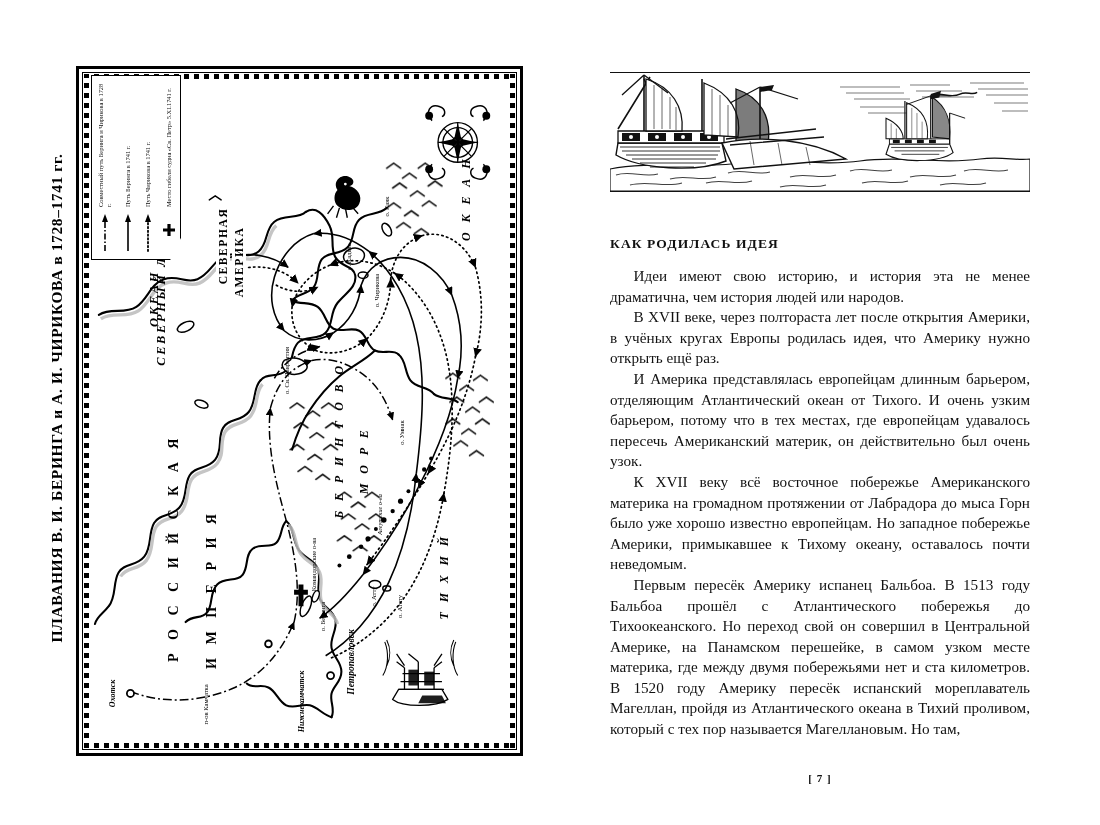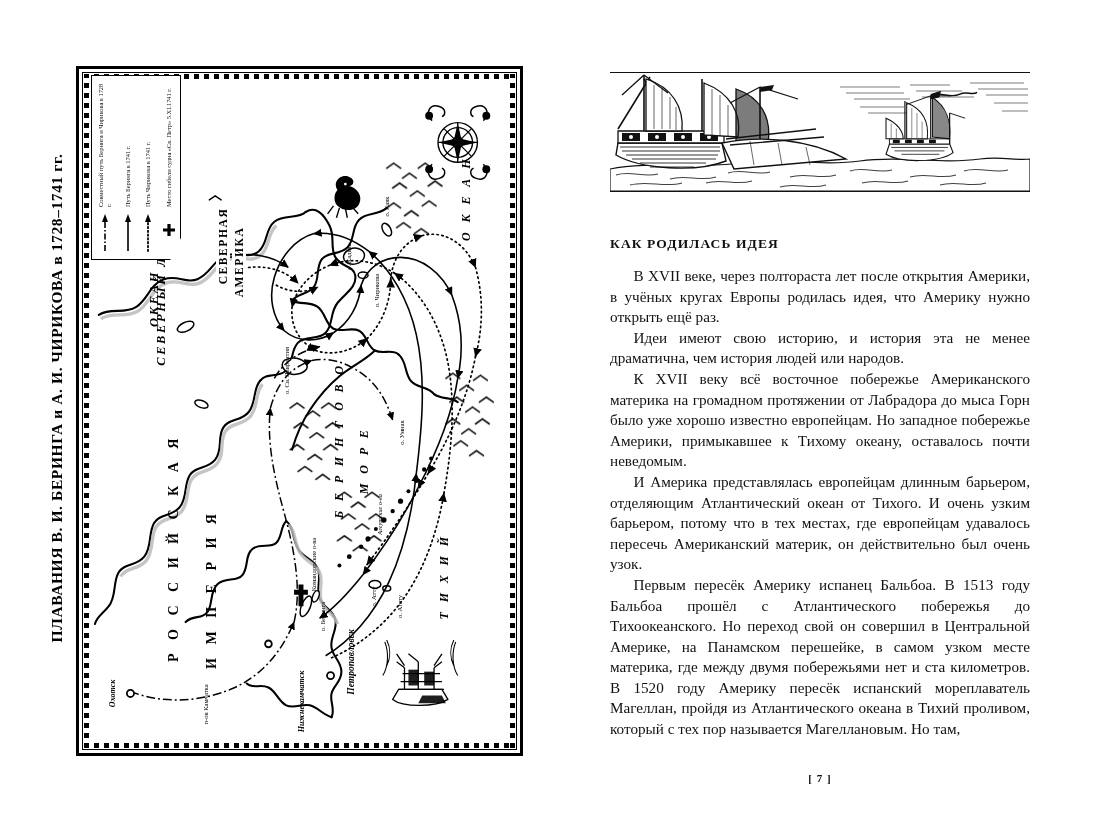--- a/index.html
+++ b/index.html
@@ -602,22 +602,22 @@
 
           <path d="M52,-6 C64,-12 74,-2 86,-8 C94,-12 100,-6 106,-10" stroke="#111" stroke-width="1.6" fill="none"></path>
           <path d="M52,-8 l12,-4 l-2,8 l-10,2 z" fill="#111"></path>
         </g>
       </svg>
     </div>
 
     <div class="chapter-title">КАК РОДИЛАСЬ ИДЕЯ</div>
 
     <div class="body-col">
+      <p>Идеи имеют свою историю, и история эта не менее драматична, чем история людей или народов.</p>
       <p>В XVII веке, через полтораста лет после открытия Америки, в учёных кругах Европы родилась идея, что Америку нужно открыть ещё раз.</p>
-      <p>Идеи имеют свою историю, и история эта не менее драматична, чем история людей или народов.</p>
+      <p>И Америка представлялась европейцам длинным барьером, отделяющим Атлантический океан от Тихого. И очень узким барьером, потому что в тех местах, где европейцам удавалось пересечь Американский материк, он действительно был очень узок.</p>
       <p>К XVII веку всё восточное побережье Американского материка на громадном протяжении от Лабрадора до мыса Горн было уже хорошо известно европейцам. Но западное побережье Америки, примыкавшее к Тихому океану, оставалось почти неведомым.</p>
-      <p>И Америка представлялась европейцам длинным барьером, отделяющим Атлантический океан от Тихого. И очень узким барьером, потому что в тех местах, где европейцам удавалось пересечь Американский материк, он действительно был очень узок.</p>
       <p>Первым пересёк Америку испанец Бальбоа. В 1513 году Бальбоа прошёл с Атлантического побережья до Тихоокеанского. Но переход свой он совершил в Центральной Америке, на Панамском перешейке, в самом узком месте материка, где между двумя побережьями нет и ста километров. В 1520 году Америку пересёк испанский мореплаватель Магеллан, пройдя из Атлантического океана в Тихий проливом, который с тех пор называется Магеллановым. Но там,</p>
     </div>
 
     <div class="folio">[ 7 ]</div>
   </div>
 </div>
 
 </body></html>

